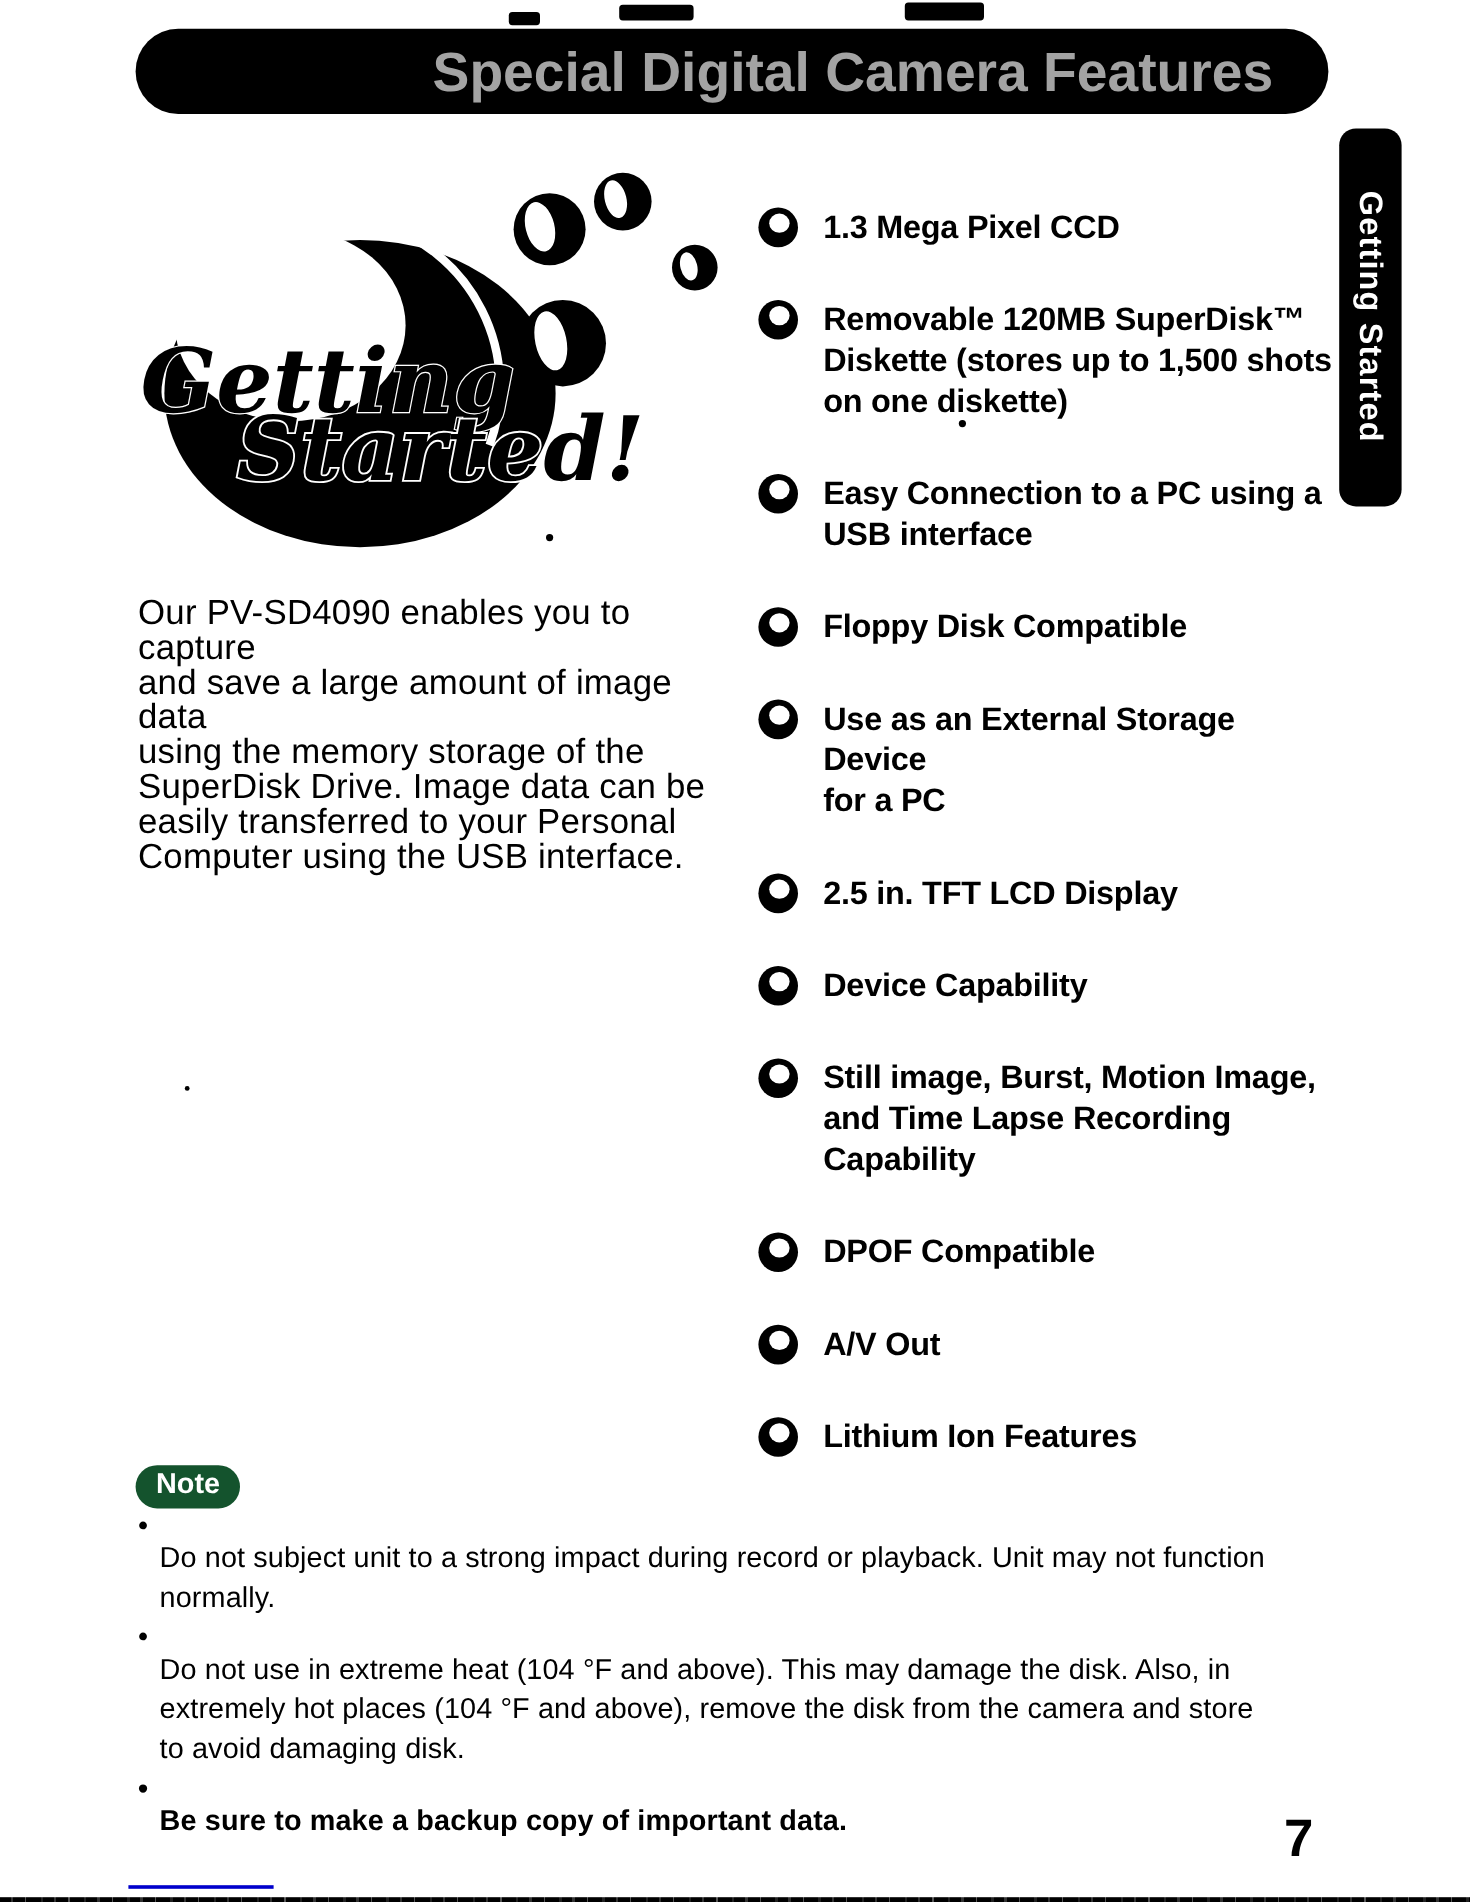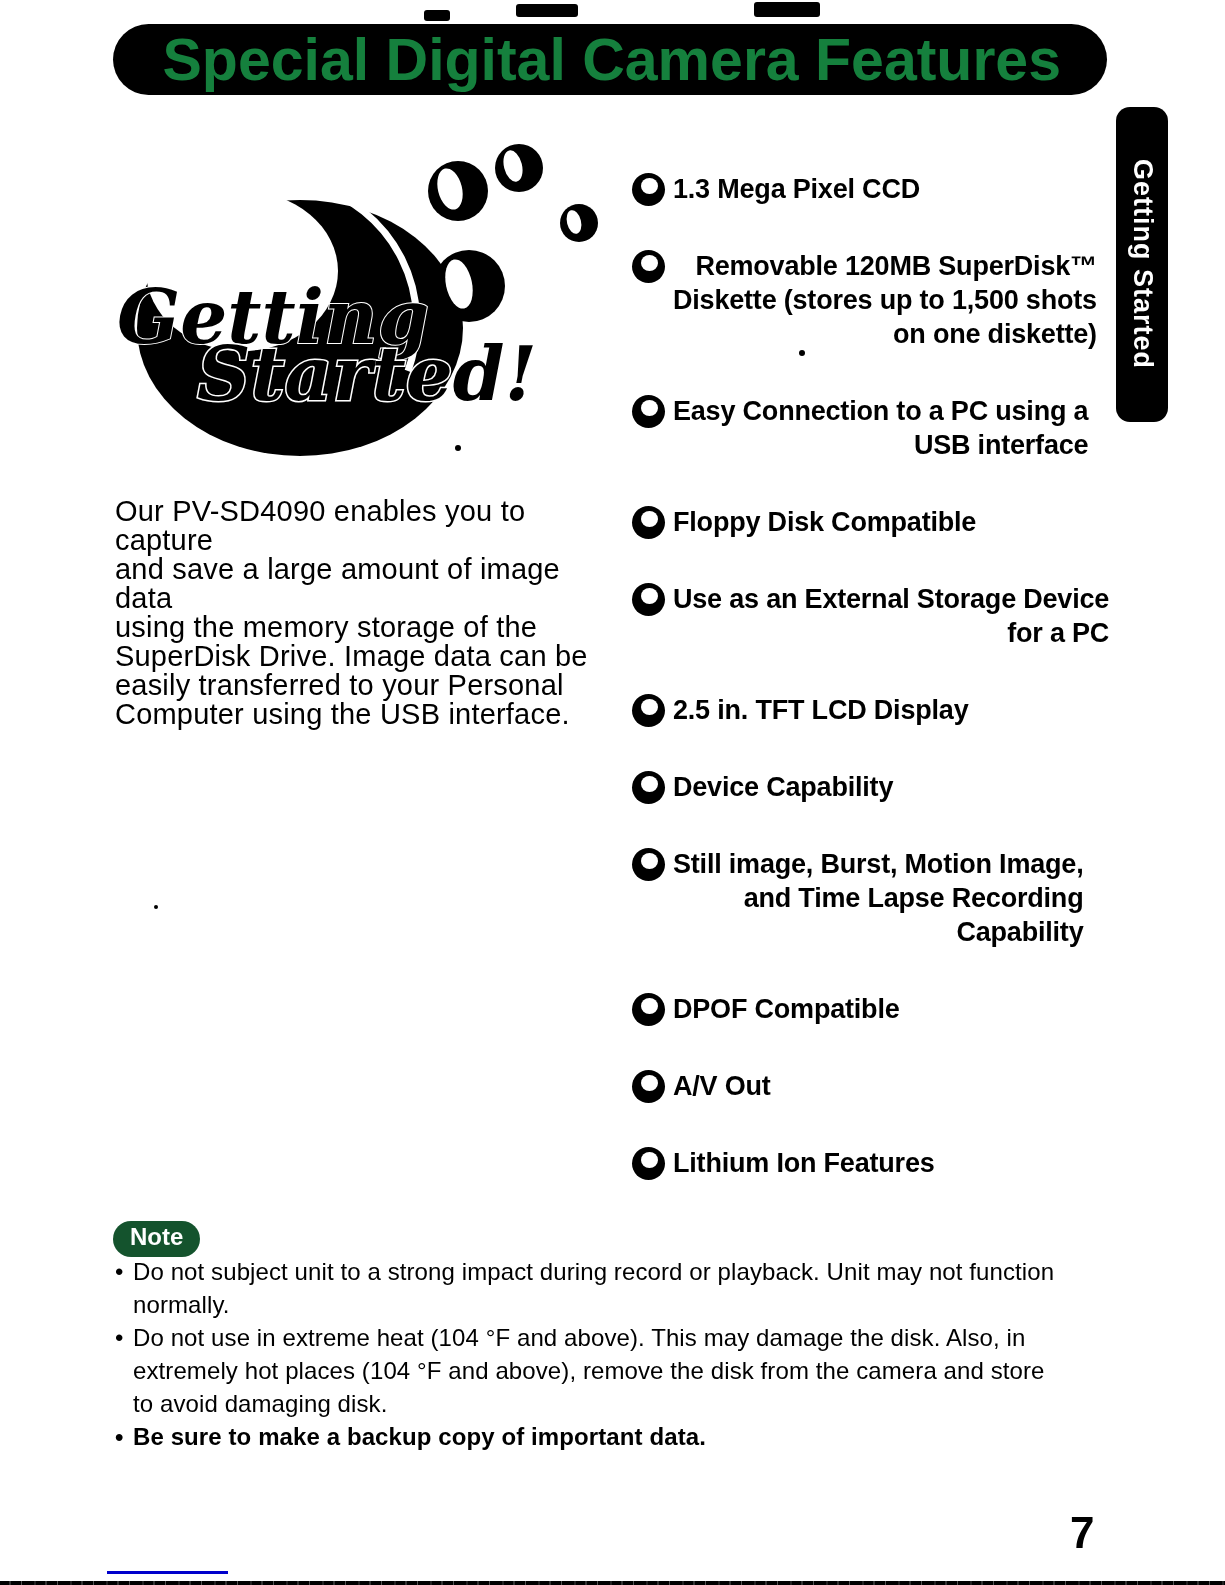--- a/index.html
+++ b/index.html
@@ -24,21 +24,21 @@
 
   
   .header-bar {
     position: absolute; left: 113px; top: 24px;
     width: 994px; height: 71px;
     background: #000; border-radius: 36px;
     display: flex; align-items: center; justify-content: flex-end;
     padding-right: 46px; box-sizing: border-box;
   }
   .header-title {
-    color: #15803d; font-size: 59px; font-weight: bold;
+    color: #a3a3a3; font-size: 46px; font-weight: bold;
     letter-spacing: 0px; white-space: nowrap;
   }
 
   
   .side-tab {
     position: absolute; left: 1116px; top: 107px;
     width: 52px; height: 315px;
     background: #000; border-radius: 14px;
     display: flex; align-items: center; justify-content: center;
   }
@@ -53,21 +53,21 @@
 
   
   .intro {
     position: absolute; left: 115px; top: 497px; width: 490px;
     font-size: 29px; line-height: 29px;
     white-space: pre-line; letter-spacing: 0.2px;
   }
 
   
   .features { position: absolute; left: 632px; top: 172px; width: 480px; }
-  .feature { display: flex; gap: 8px; margin-bottom: 43px; align-items: flex-start; text-align: right; }
+  .feature { display: flex; gap: 21px; margin-bottom: 43px; align-items: flex-start; }
   .feature-bullet {
     width: 33px; height: 33px; min-width: 33px;
     background: #000; border-radius: 50%;
     position: relative; margin-top: 1px;
   }
   .feature-bullet::after {
     content: ""; position: absolute;
     left: 9px; top: 5px; width: 17px; height: 16px;
     background: #fff; border-radius: 50%;
   }
@@ -79,21 +79,21 @@
   
   .note-badge {
     position: absolute; left: 113px; top: 1221px;
     background: #14532d; color: #fff;
     border-radius: 18px; font-weight: bold; font-size: 24px;
     padding: 3px 17px 7px; line-height: 26px;
   }
   .notes { position: absolute; left: 115px; top: 1255px; width: 1080px; }
   .note-item { display: flex; font-size: 24px; line-height: 33px; }
   .note-item .nbullet { width: 18px; min-width: 18px; }
-  .note-item .ntext { white-space: pre-line; letter-spacing: 0.1px; }
+  .note-item .ntext { white-space: pre-line; letter-spacing: 0.1px; margin-top: 27px; }
   .note-item.bold { font-weight: bold; }
 
   
   .page-number {
     position: absolute; left: 1070px; top: 1508px;
     font-size: 44px; font-weight: bold;
   }
 
   
   .blue-line { position: absolute; left: 107px; top: 1571px; width: 121px; height: 3px; background: #0000cc; }

